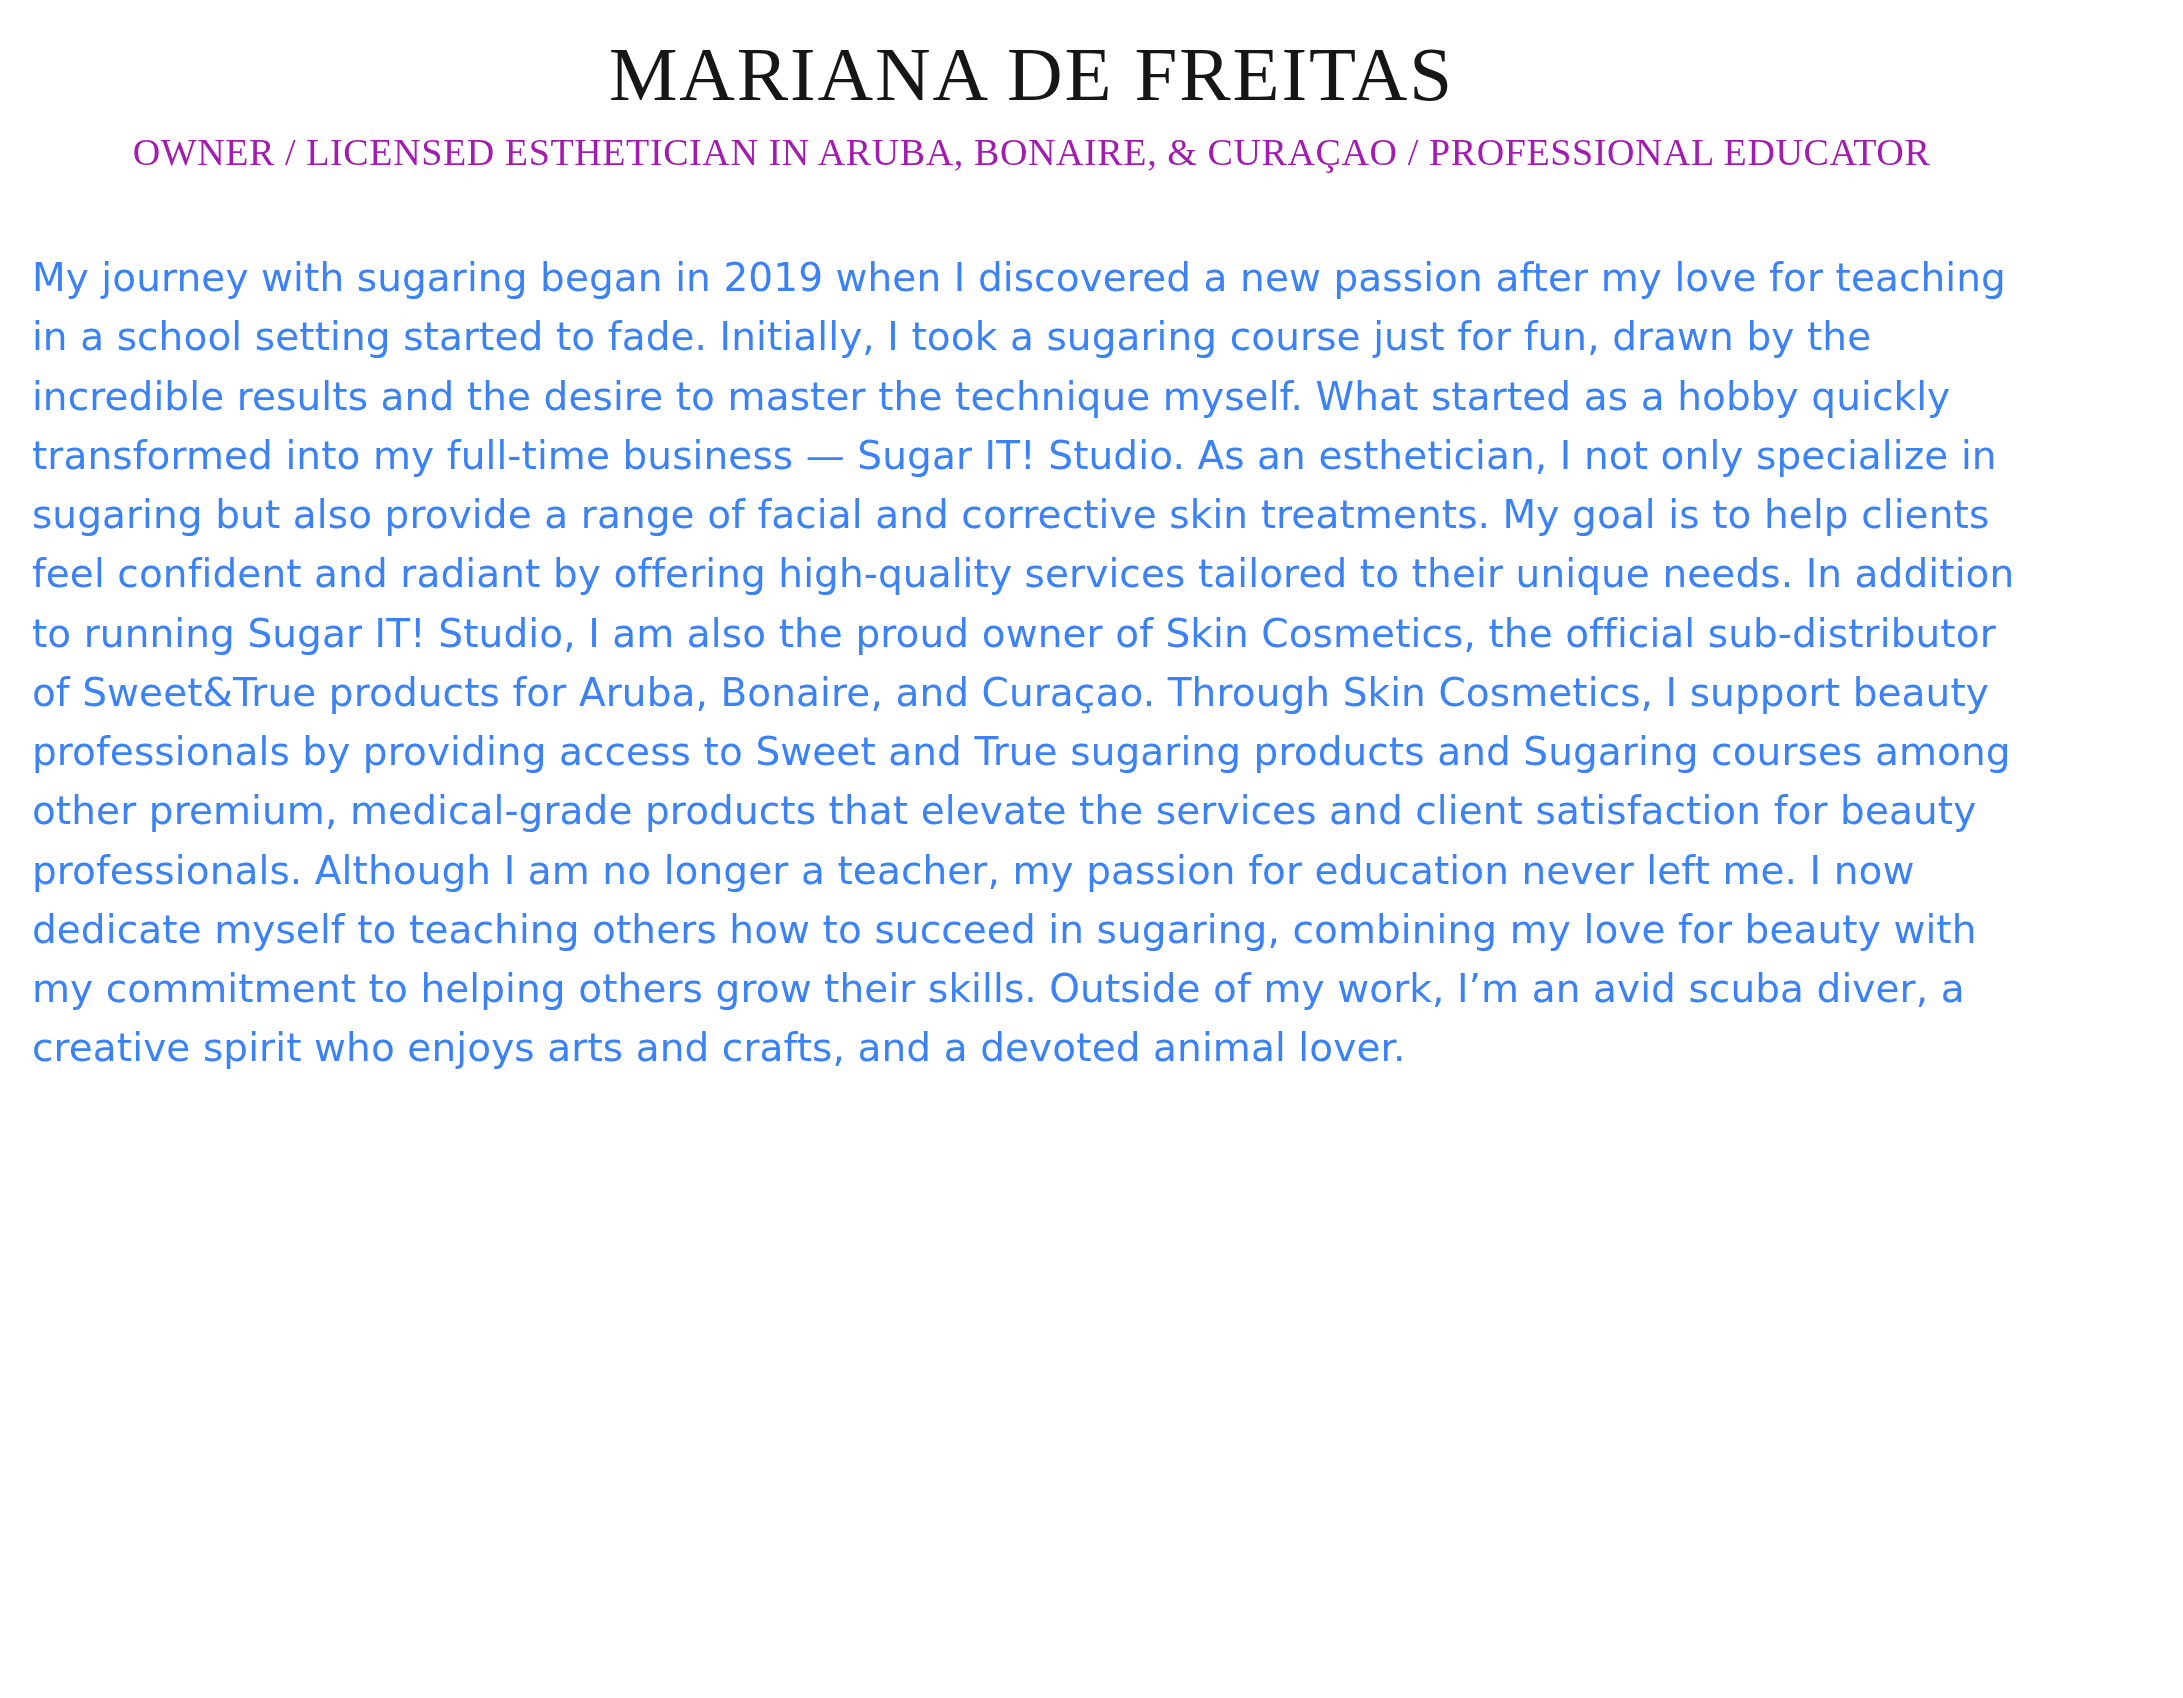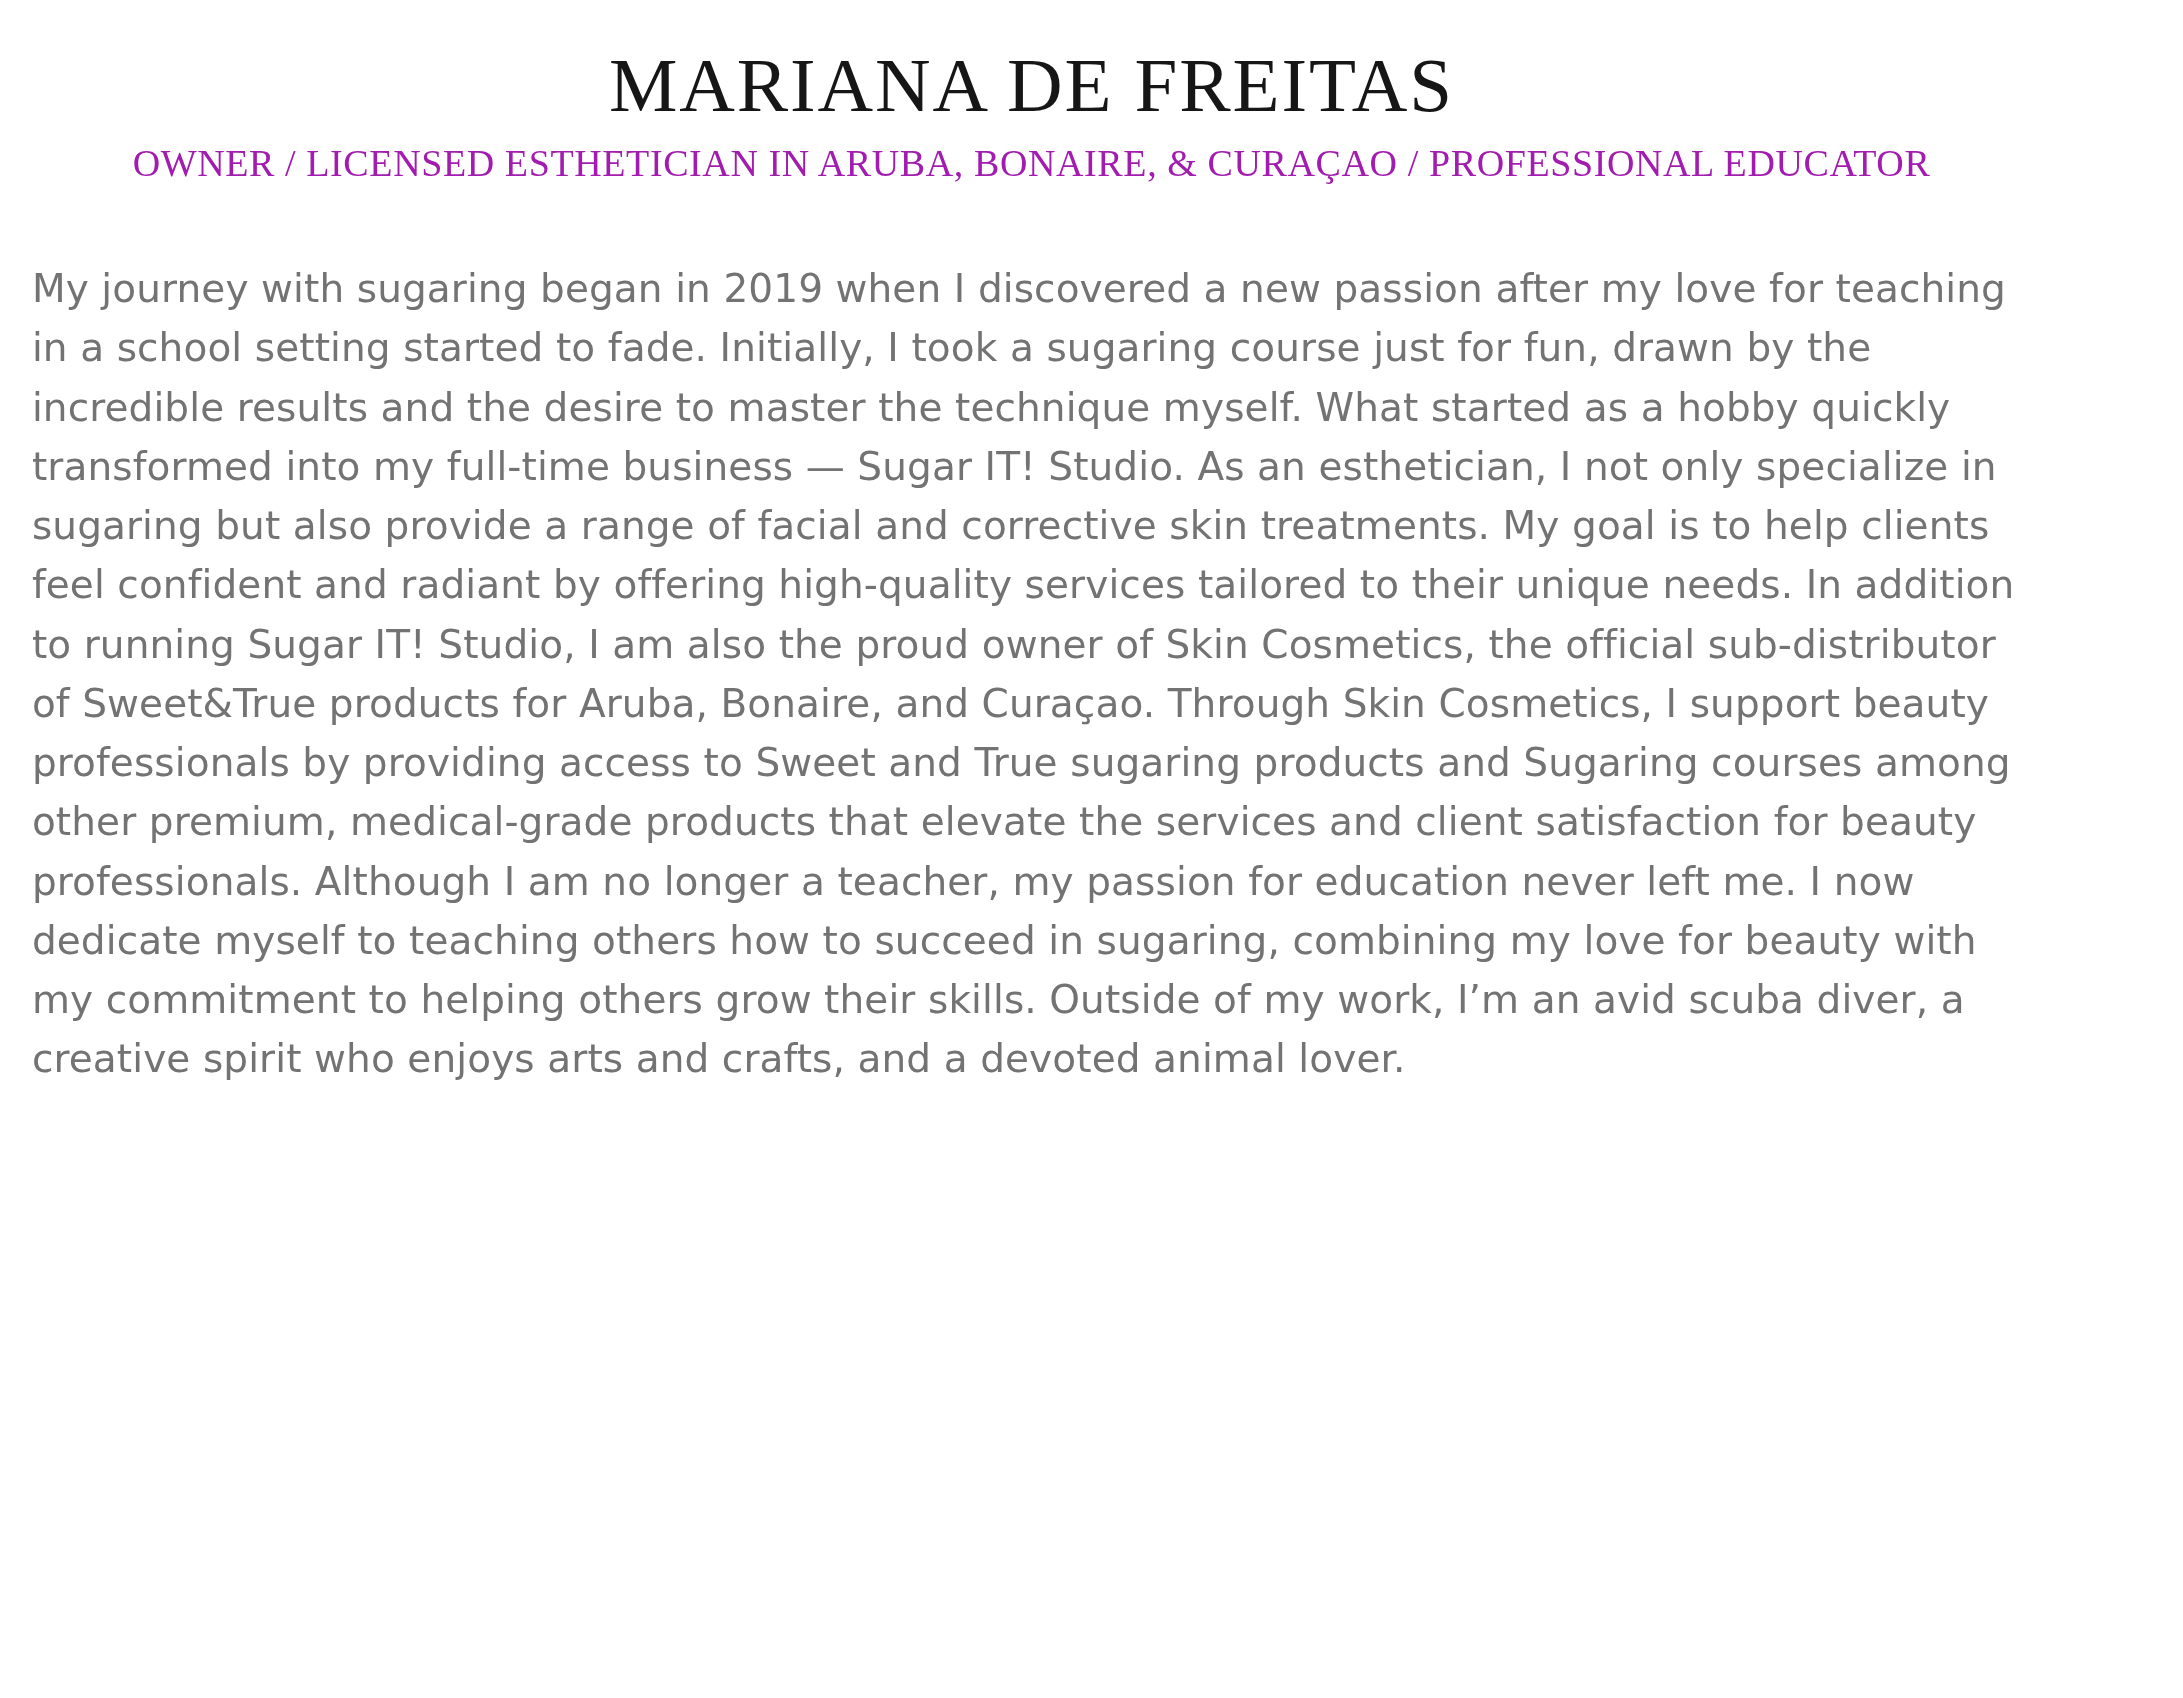--- a/index.html
+++ b/index.html
@@ -11,21 +11,21 @@
     width: 2183px;
     height: 1698px;
     font-family: "Liberation Sans", sans-serif;
     color: #1a1a1a;
     -webkit-font-smoothing: antialiased;
   }
   .page {
     box-sizing: border-box;
     width: 2063px;
     height: 1698px;
-    padding: 45px 27px 0 27px;
+    padding: 34px 27px 0 27px;
     background: #ffffff;
     position: relative;
   }
   .bio-name {
     font-family: "Liberation Serif", serif;
     font-weight: 400;
     font-size: 77px;
     line-height: 1.05;
     letter-spacing: 1.9px;
     text-align: center;
@@ -44,21 +44,21 @@
     margin: 0 0 73px 0;
     white-space: nowrap;
   }
   .bio-body {
     font-family: "DejaVu Sans", sans-serif;
     font-weight: 400;
     font-size: 39px;
     line-height: 1.52;
     letter-spacing: 0.1px;
     text-align: left;
-    color: #737373;
+    color: #3b82f6;
     margin: 0;
     padding: 0 4.9px 0 4.9px;
     max-width: 2135px;
   }
 </style>
 </head>
 <body>
 
 <div class="page">
   <h1 class="bio-name">MARIANA DE FREITAS</h1>

